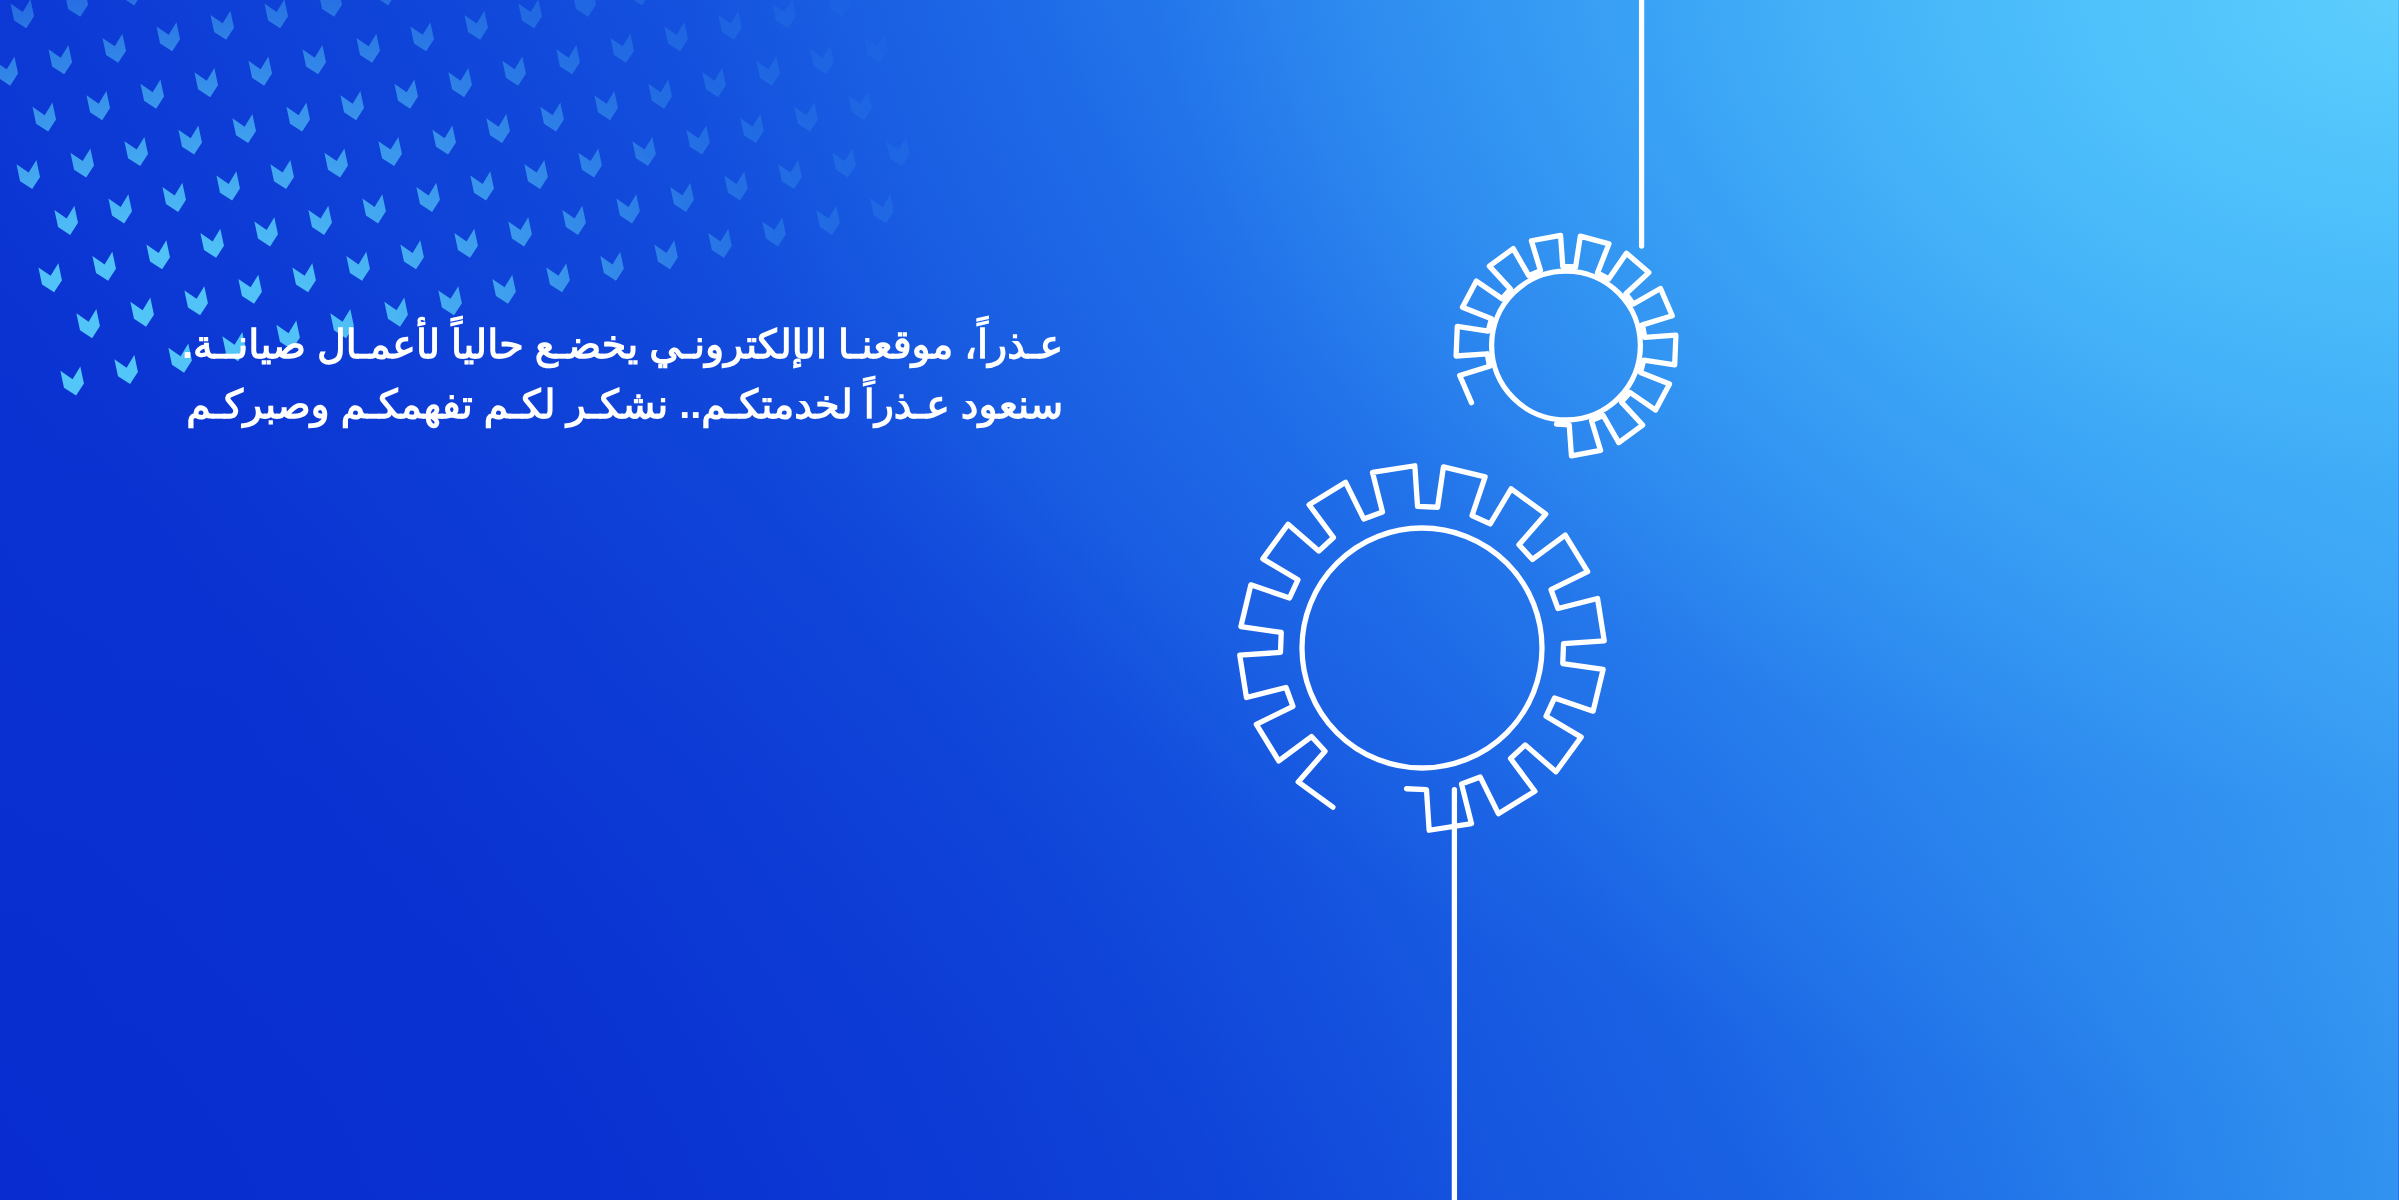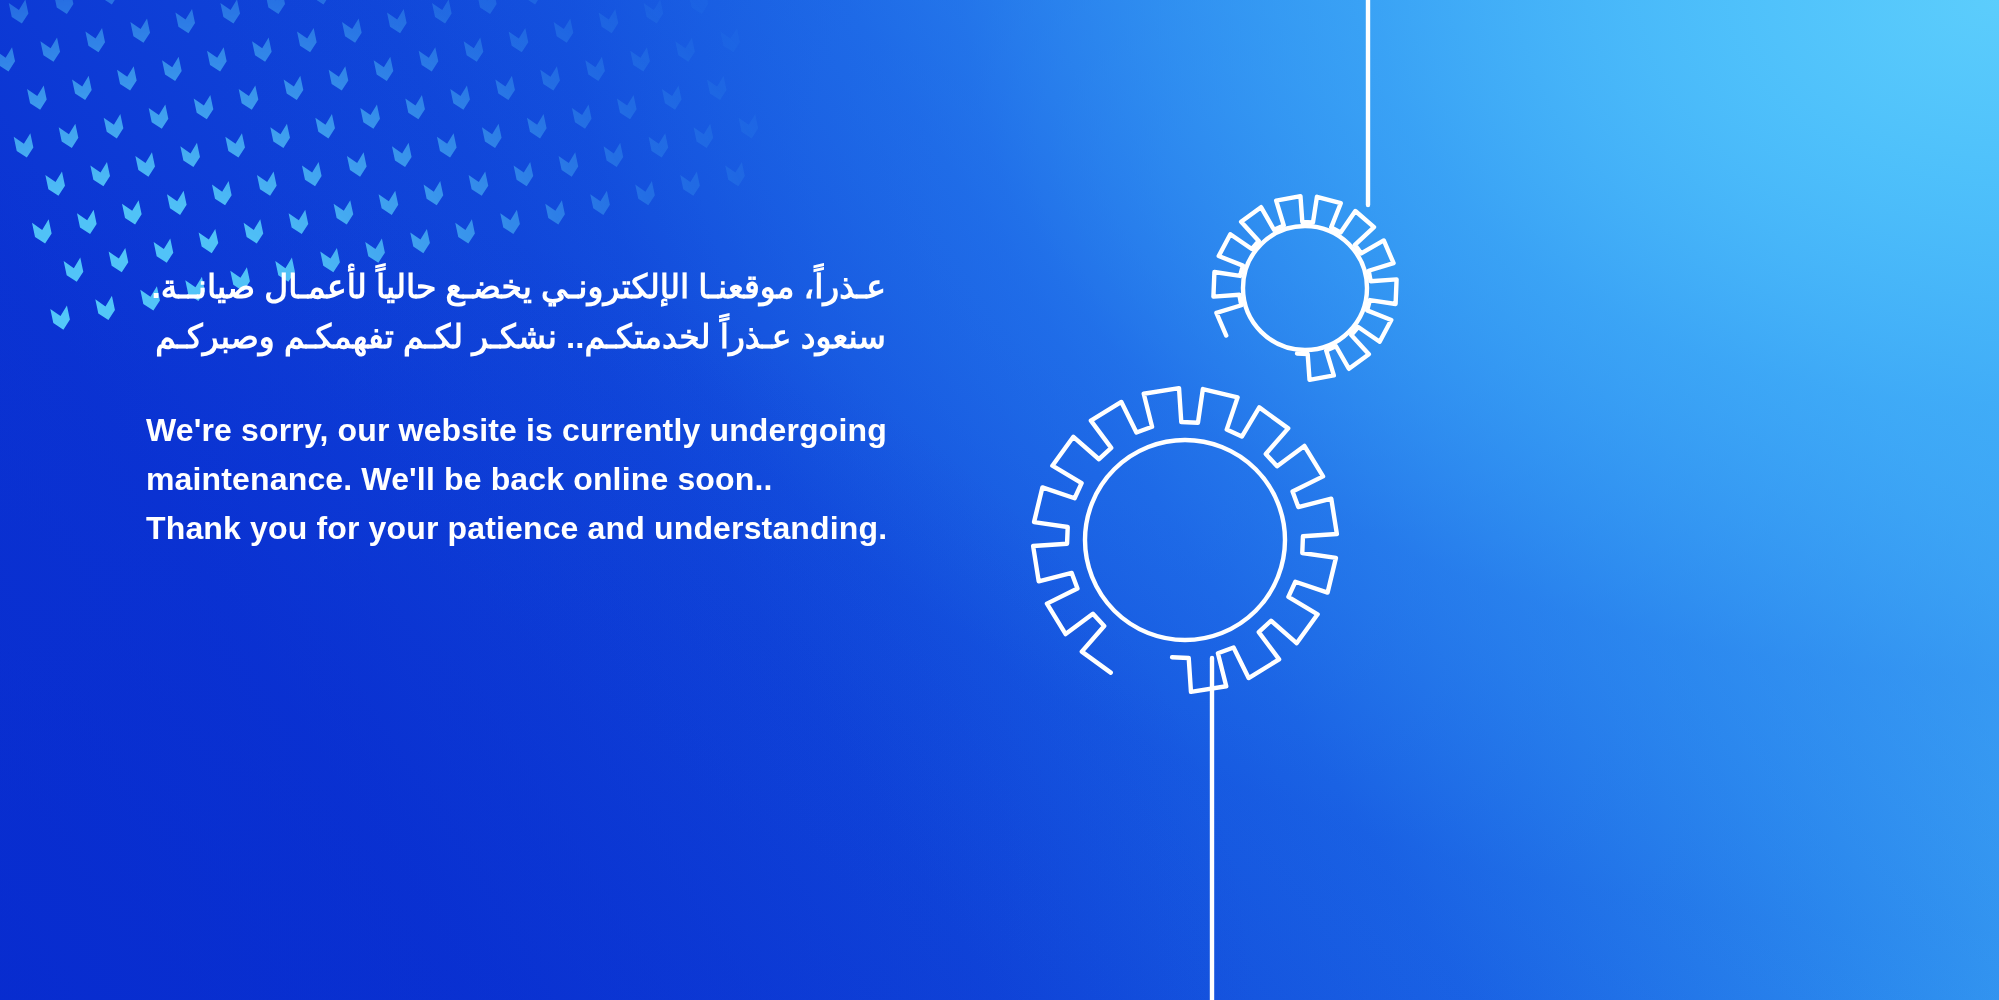--- a/index.html
+++ b/index.html
@@ -288,20 +288,15 @@
     </g>
   </svg>
 
   <div class="copy">
 
     <div class="ar-block" lang="ar">
       <span class="ar-line">عـذراً، موقعنـا الإلكترونـي يخضـع حالياً لأعمـال صيانــة.</span>
       <span class="ar-line">سنعود عـذراً لخدمتكـم.. نشكـر لكـم تفهمكـم وصبركـم</span>
     </div>
 
-    <div class="en-block" lang="en">
-      <span class="en-line">We're sorry, our website is currently undergoing</span>
-      <span class="en-line">maintenance. We'll be back online soon..</span>
-      <span class="en-line">Thank you for your patience and understanding.</span>
-    </div>
 
   </div>
 </div>
 
 </body></html>

